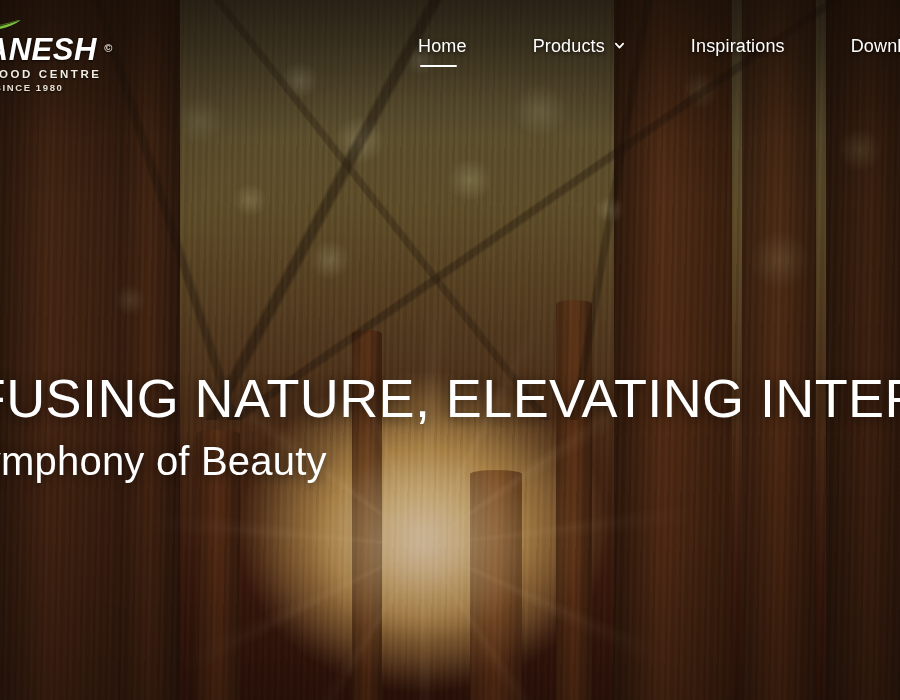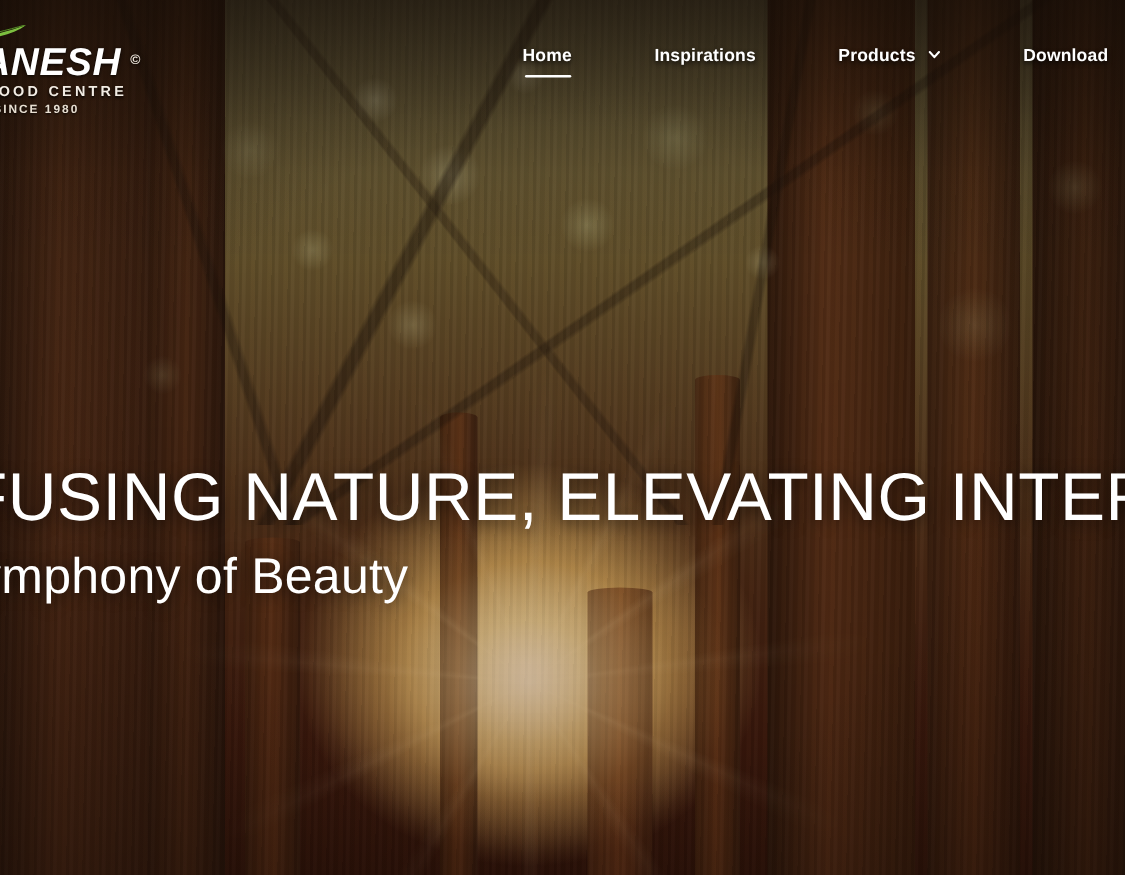--- a/index.html
+++ b/index.html
@@ -202,22 +202,22 @@
     align-items: center;
     gap: 0;
     white-space: nowrap;
   }
   .nav-item {
     position: relative;
     display: flex;
     align-items: center;
     gap: 9px;
     color: #ffffff;
-    font-size: 14px;
-    font-weight: 700;
+    font-size: 18px;
+    font-weight: 400;
     letter-spacing: .15px;
     text-shadow: 0 1px 4px rgba(0,0,0,.8);
     cursor: pointer;
     padding: 2px 0 12px 0;
   }
   .nav-item + .nav-item { margin-left: 66px; }
   .nav-underline {
     position: absolute;
     left: 2px;
     bottom: 2px;
@@ -305,31 +305,31 @@
     </a>
 
     <nav class="main-nav">
 
       <div class="nav-item">
         <span>Home</span>
         <span class="nav-underline"></span>
       </div>
 
       <div class="nav-item">
-        <span>Inspirations</span>
-      </div>
-
-      <div class="nav-item">
         <span>Products</span>
         <svg class="chev" viewBox="0 0 12 12">
           <path d="M2 4 L6 8.4 L10 4" fill="none" stroke="#ffffff" stroke-width="1.9" stroke-linecap="round" stroke-linejoin="round"></path>
         </svg>
       </div>
 
       <div class="nav-item">
+        <span>Inspirations</span>
+      </div>
+
+      <div class="nav-item">
         <span>Download</span>
       </div>
 
     </nav>
   </header>
 
   <section class="hero">
     <h1 class="hero-title">INFUSING NATURE, ELEVATING INTERIORS</h1>
     <p class="hero-subtitle">A Symphony of Beauty</p>
   </section>

